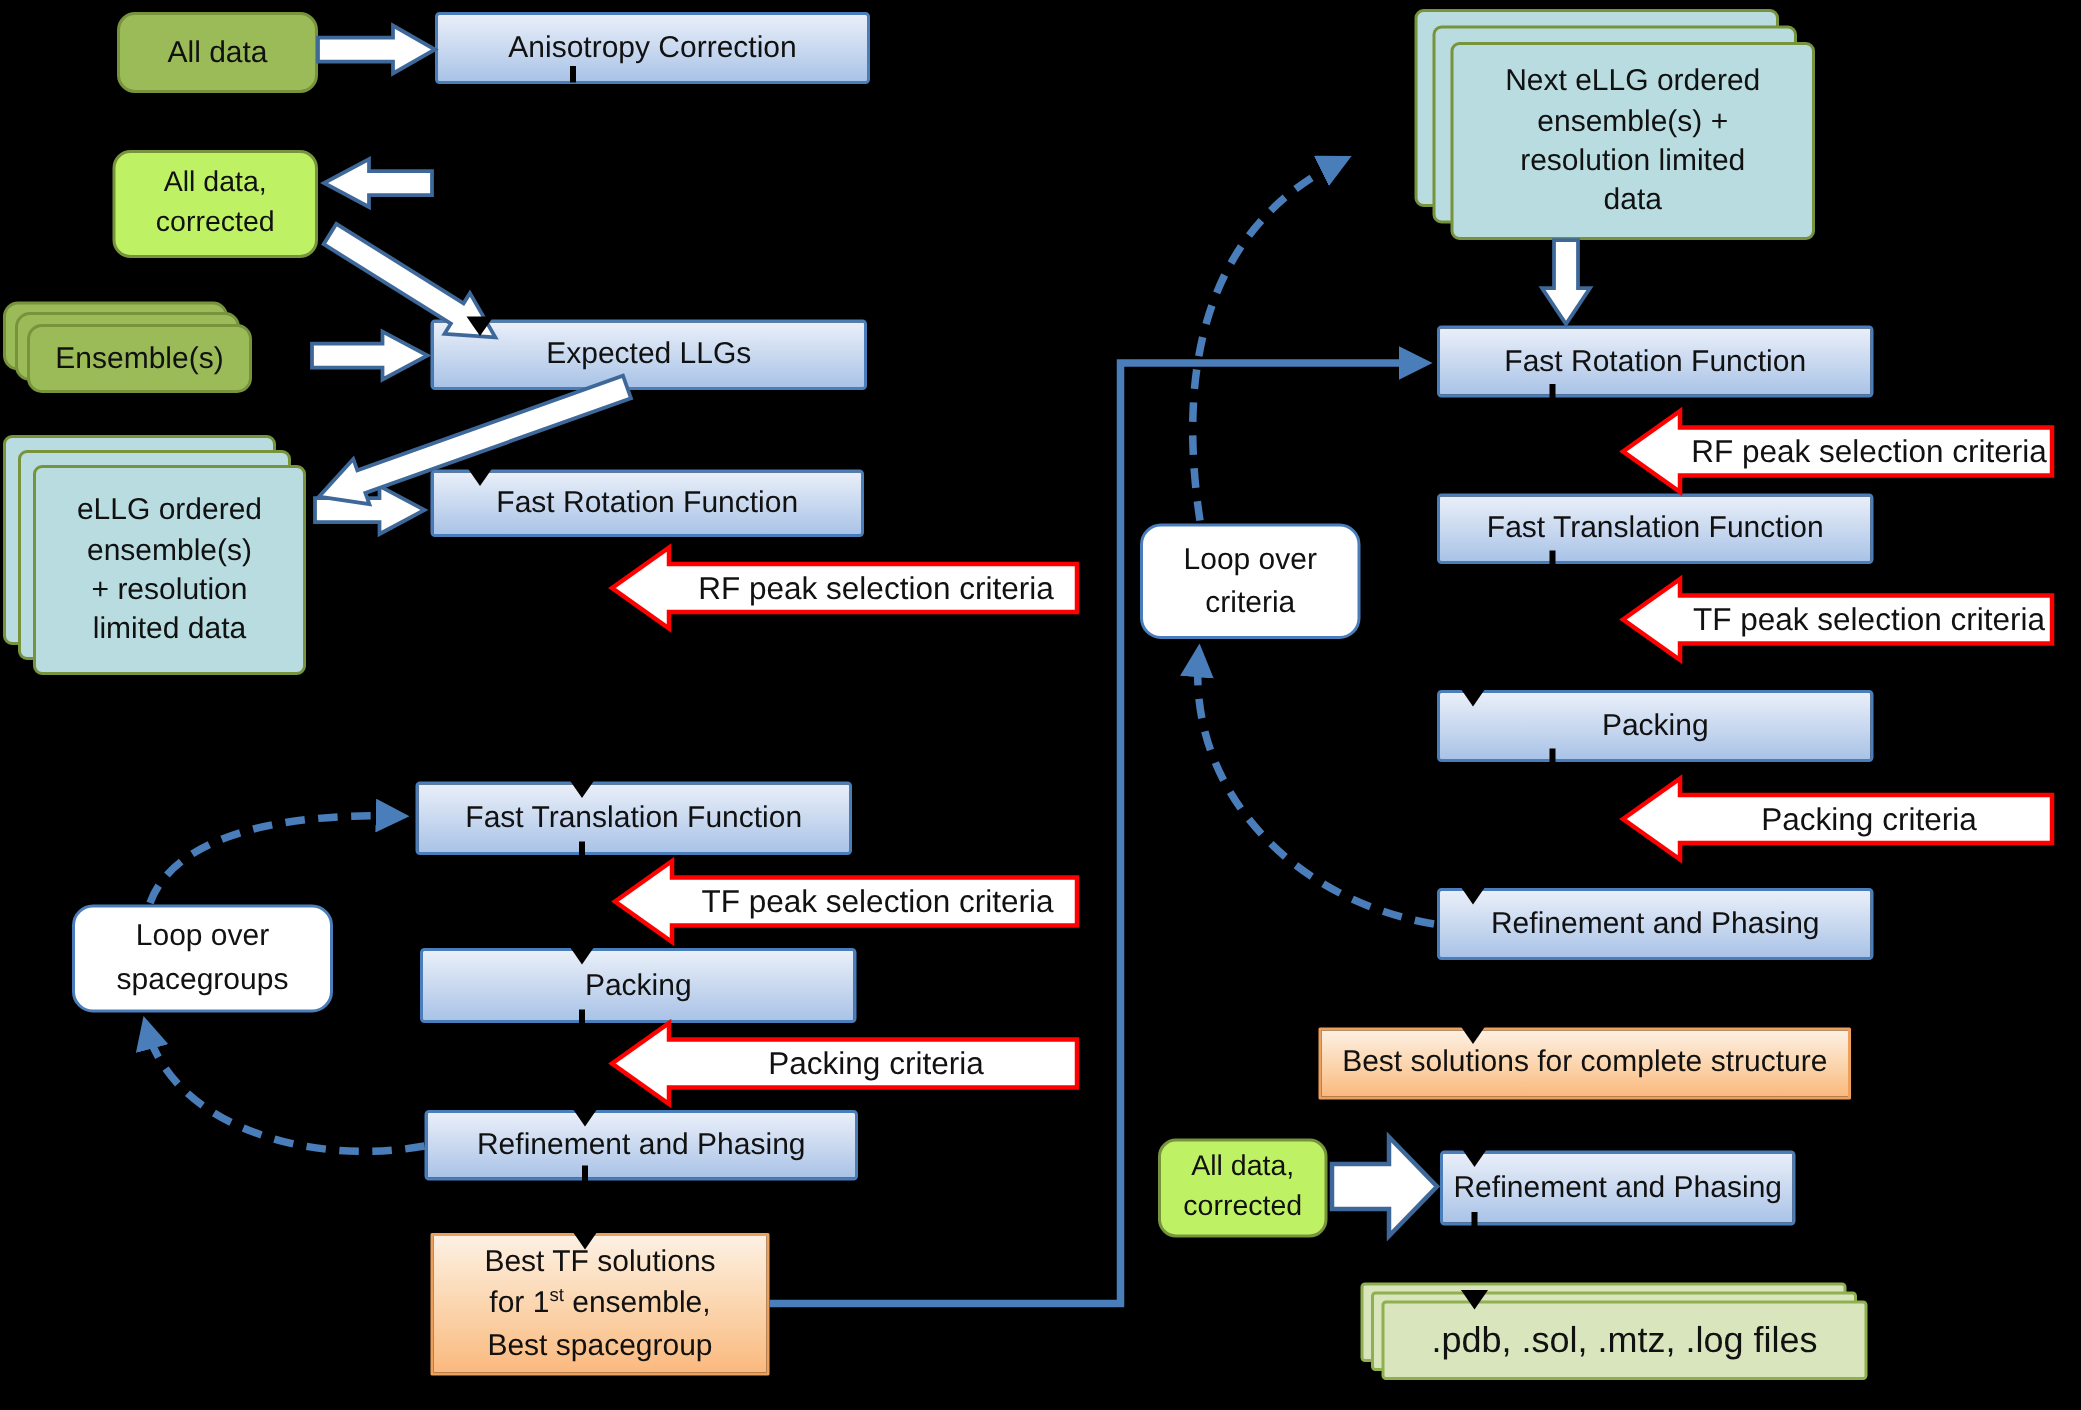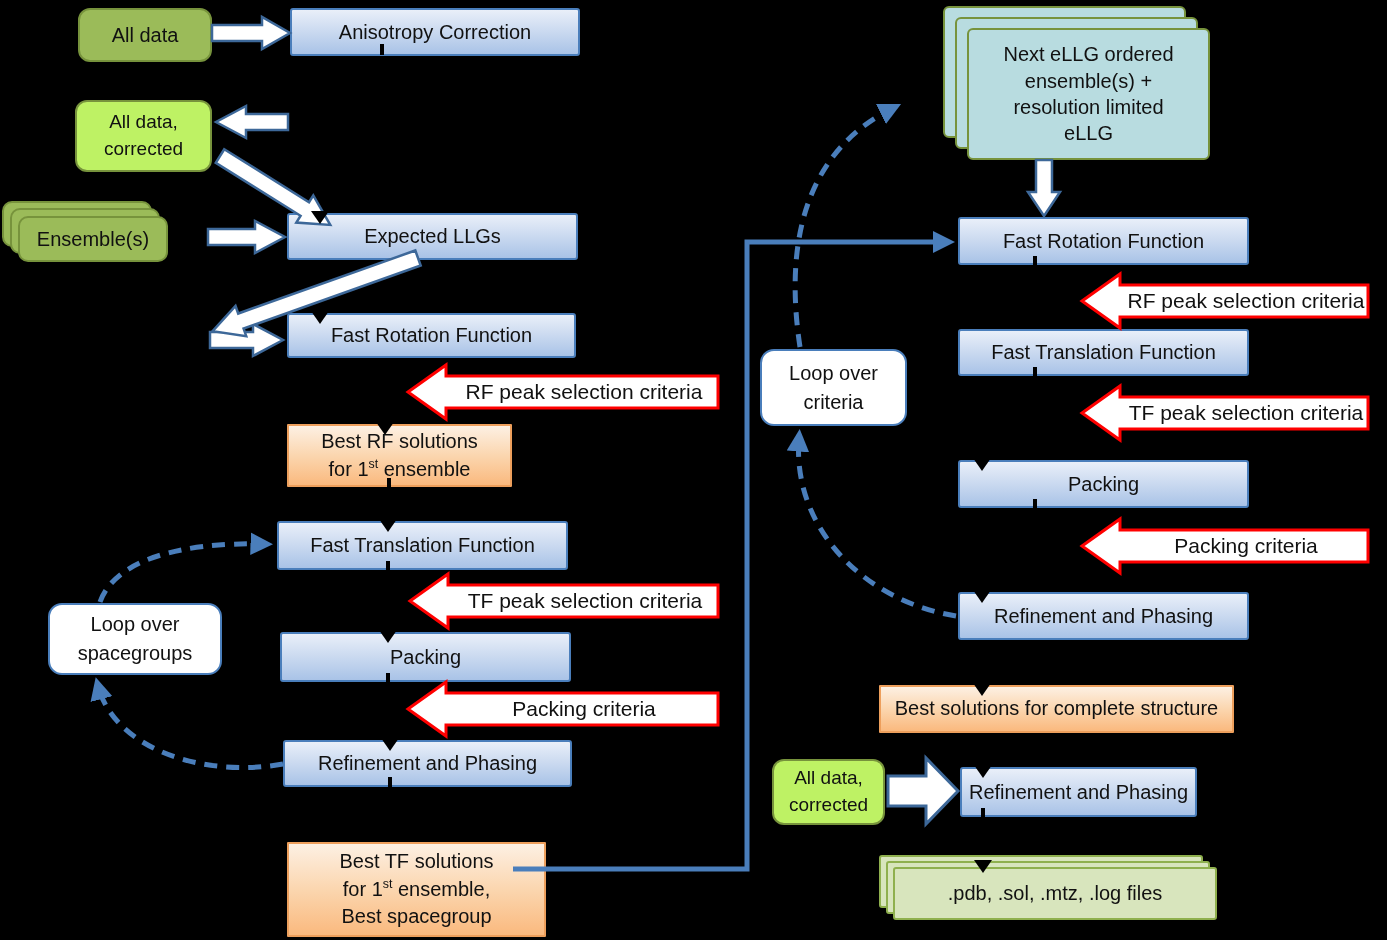--- a/index.html
+++ b/index.html
@@ -26,21 +26,21 @@
   .stack .layer { position:absolute; width:100%; height:100%; box-sizing:border-box; }
   .stack .front {
     position:relative; width:100%; height:100%; display:flex; flex-direction:column;
     align-items:center; justify-content:center; text-align:center; box-sizing:border-box;
   }
   .teal .layer, .teal .front { background:#B8DCE0; border:2.5px solid #77933C; border-radius:6px; }
   .teal { font-size:20px; line-height:1.32; }
   .greens .layer, .greens .front { background:#9BBB59; border:2.5px solid #77933C; border-radius:10px; }
   .greens { font-size:20px; }
   .pdb .layer, .pdb .front { background:#D8E5BD; border:2px solid #8FB04E; border-radius:3px; }
-  .pdb { font-size:20px; }
+  .pdb { font-size:24px;margin-left:28px; }
   #overlay { position:absolute; left:0; top:0; width:1387px; height:940px; pointer-events:none; }
   #overlay text { font-family:"Liberation Sans", sans-serif; fill:#111; font-size:21px; }
   sup { font-size:0.62em; }
   .ln { display:block; }
 </style>
 </head>
 <body>
 
 <div id="canvas">
 
@@ -63,61 +63,67 @@
     <div class="layer" style="left:-8px;top:-8px;"></div>
     <div class="front">
       <span>Ensemble(s)</span>
     </div>
   </div>
 
   <div class="box process" style="left:287px;top:213px;width:291px;height:47px;">
     <span>Expected LLGs</span>
   </div>
 
+  <div class="stack teal" style="left:22px;top:310px;width:182px;height:140px;">
+    <div class="layer" style="left:-20px;top:-20px;"></div>
+    <div class="layer" style="left:-10px;top:-10px;"></div>
+    <div class="front">
+      <span class="ln">eLLG ordered</span>
+      <span class="ln">ensemble(s)</span>
+      <span class="ln">+ resolution</span>
+      <span class="ln">limited data</span>
+    </div>
+  </div>
 
   <div class="box process" style="left:287px;top:313px;width:289px;height:45px;">
     <span>Fast Rotation Function</span>
   </div>
 
-  <div class="box result" style="left:287px;top:424px;width:225px;height:63px;">
-    <span class="ln">Best RF solutions</span>
-    <span class="ln"><span>for 1</span><sup>st</sup><span> ensemble</span></span>
-  </div>
 
   <div class="box process" style="left:277px;top:521px;width:291px;height:49px;">
     <span>Fast Translation Function</span>
   </div>
 
   <div class="box process" style="left:280px;top:632px;width:291px;height:50px;">
     <span>Packing</span>
   </div>
 
   <div class="box process" style="left:283px;top:740px;width:289px;height:47px;">
     <span>Refinement and Phasing</span>
   </div>
 
-  <div class="box result" style="left:287px;top:822px;width:259px;height:95px;margin-top:20px;">
+  <div class="box result" style="left:287px;top:822px;width:226px;height:95px;">
     <span class="ln">Best TF solutions</span>
     <span class="ln"><span>for 1</span><sup>st</sup><span> ensemble,</span></span>
     <span class="ln">Best spacegroup</span>
   </div>
 
   <div class="box loopbox" style="left:48px;top:603px;width:174px;height:72px;">
     <span class="ln">Loop over</span>
     <span class="ln">spacegroups</span>
   </div>
 
   <div class="stack teal" style="left:967px;top:28px;width:243px;height:132px;">
     <div class="layer" style="left:-24px;top:-22px;"></div>
     <div class="layer" style="left:-12px;top:-11px;"></div>
     <div class="front">
       <span class="ln">Next eLLG ordered</span>
       <span class="ln">ensemble(s) +</span>
       <span class="ln">resolution limited</span>
-      <span class="ln">eLLG</span>
+      <span class="ln">data</span>
     </div>
   </div>
 
   <div class="box process" style="left:958px;top:217px;width:291px;height:48px;">
     <span>Fast Rotation Function</span>
   </div>
 
   <div class="box process" style="left:958px;top:329px;width:291px;height:47px;">
     <span>Fast Translation Function</span>
   </div>

